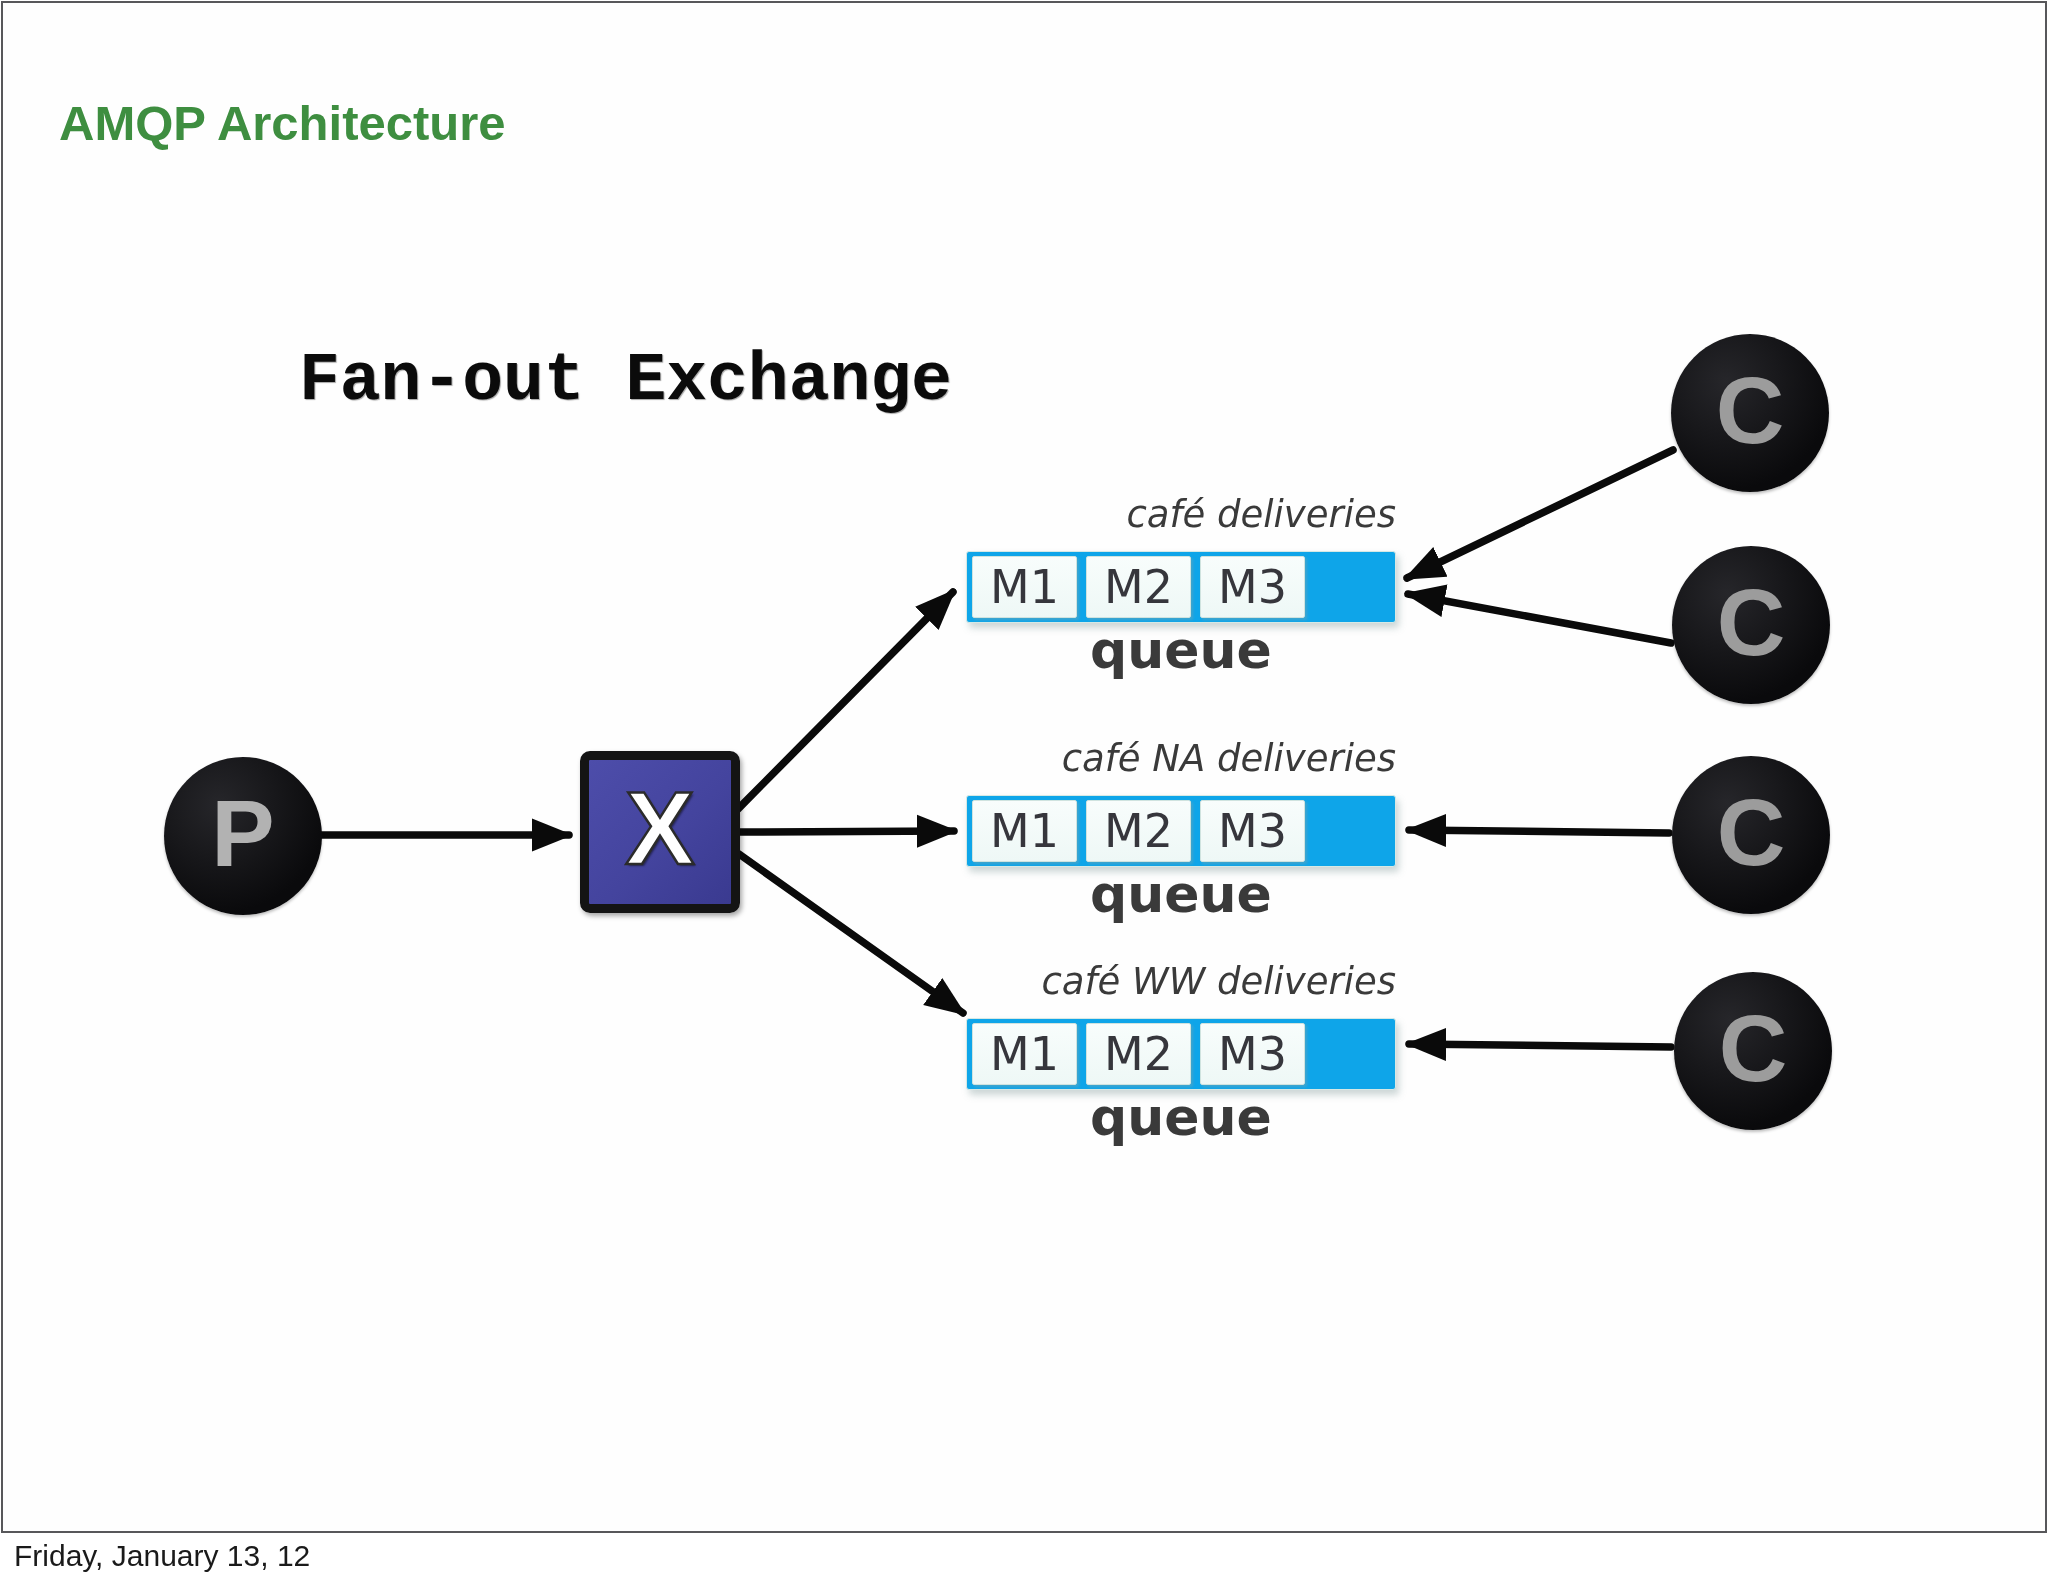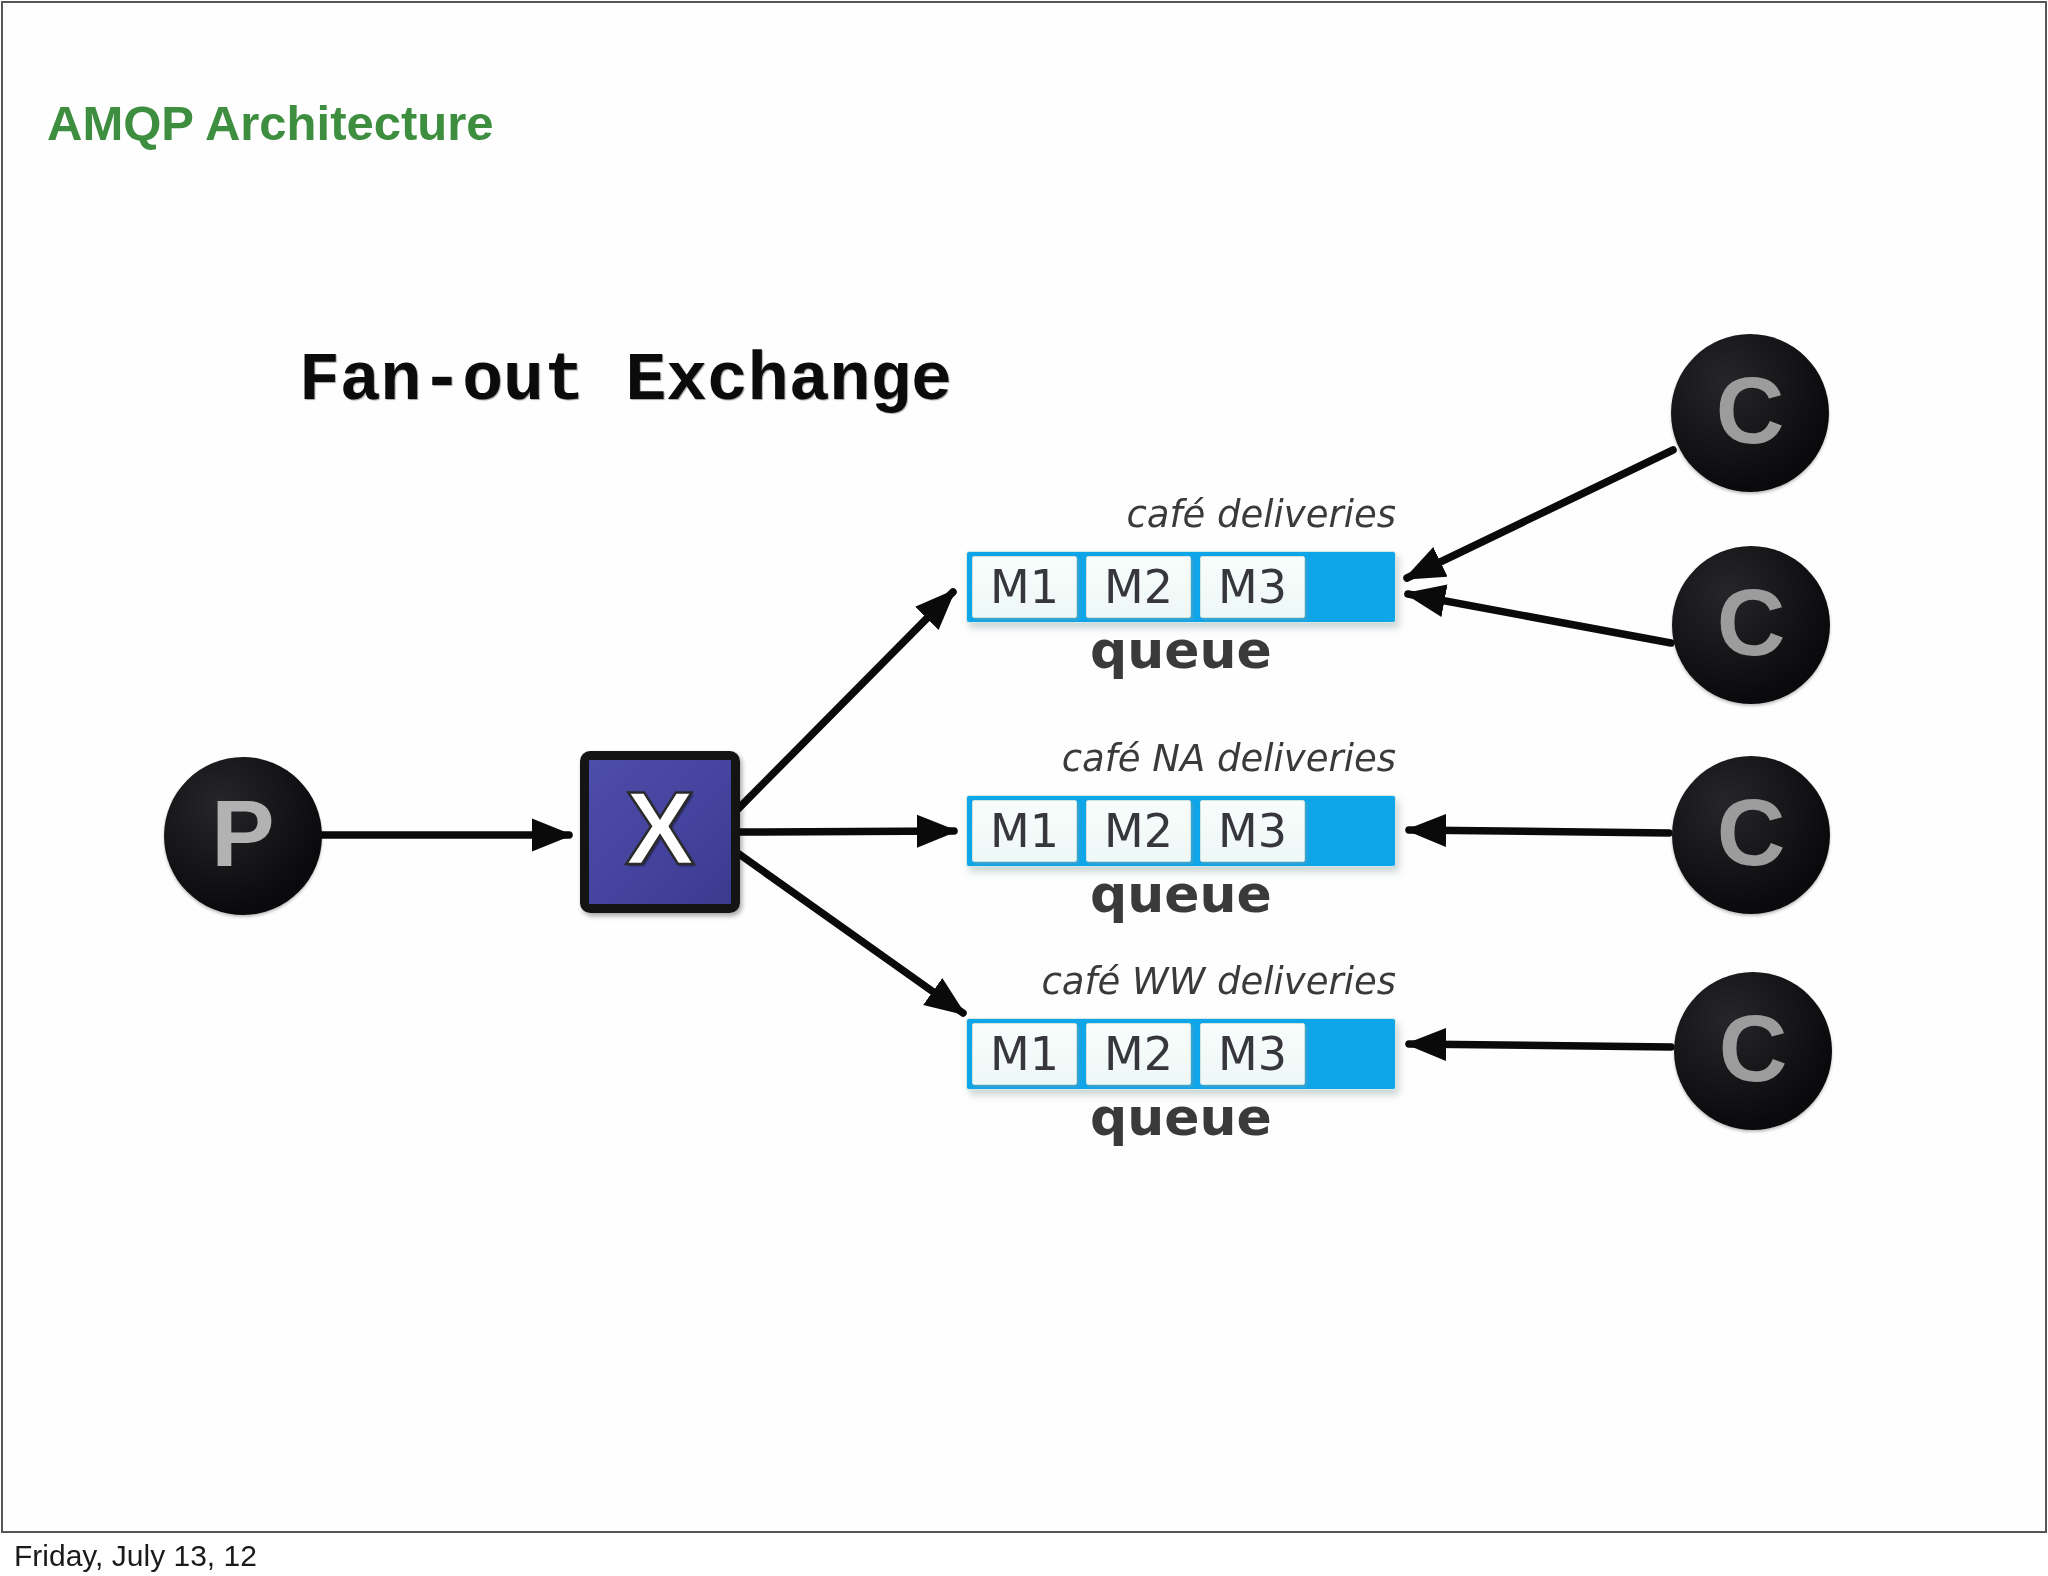--- a/index.html
+++ b/index.html
@@ -6,21 +6,21 @@
   #canvas{
     position:relative;width:2048px;height:1576px;background:#ffffff;overflow:hidden;
     font-family:"DejaVu Sans","Liberation Sans",sans-serif;
   }
   
   .slide{
     position:absolute;left:1px;top:1px;width:2042px;height:1528px;
     background:#fefefe;border:2px solid #57575a;
   }
   .slide-title{
-    position:absolute;left:44px;top:92px;
+    position:absolute;left:56px;top:92px;
     font-family:"Liberation Sans",sans-serif;font-weight:bold;font-size:49px;
     color:#3e8e40;letter-spacing:0px;white-space:nowrap;
   }
   .diagram-heading{
     position:absolute;left:296px;top:332px;width:820px;
     font-family:"Liberation Mono","DejaVu Sans Mono",monospace;
     font-weight:bold;font-size:68px;line-height:92px;color:#0b0b0b;
     text-shadow:1px 1px 1px rgba(0,0,0,0.35);white-space:nowrap;
   }
   
@@ -159,14 +159,14 @@
     </div>
     <div class="circle-node consumer" style="left:1669px;top:753px;">
       <span class="letter">C</span>
     </div>
     <div class="circle-node consumer" style="left:1671px;top:969px;">
       <span class="letter">C</span>
     </div>
 
   </div>
 
-  <div class="slide-footer">Friday, July 13, 12</div>
+  <div class="slide-footer">Friday, January 13, 12</div>
 </div>
 
 </body></html>

